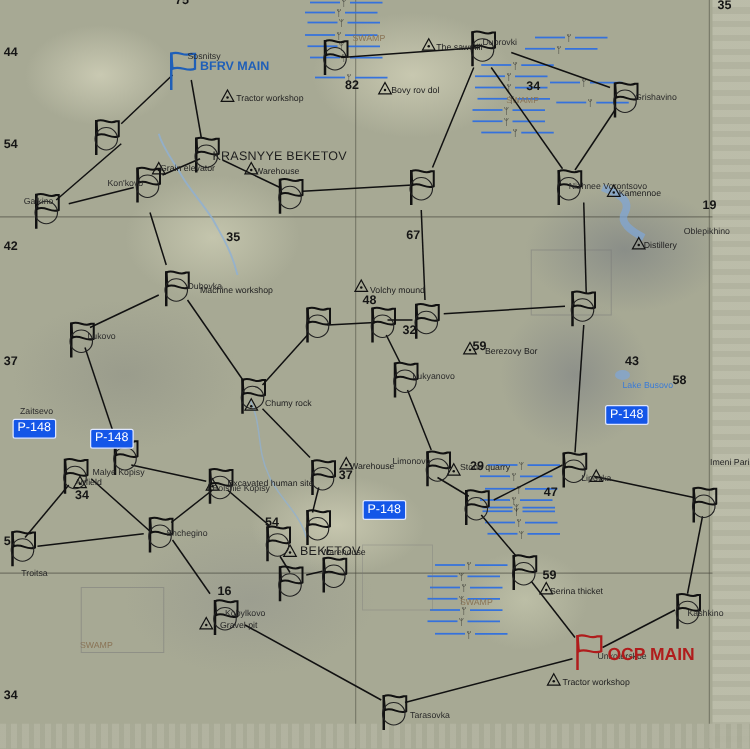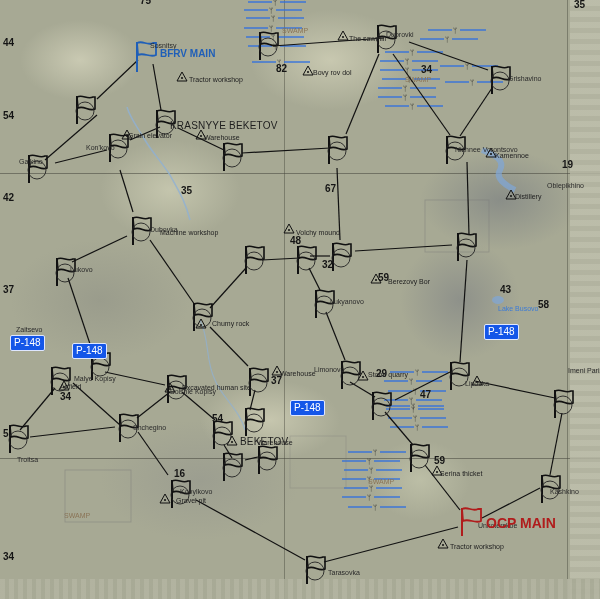--- a/index.html
+++ b/index.html
@@ -257,21 +257,21 @@
   <span class="lbl num" style="left:181px;top:186px">35</span>
   <span class="lbl num" style="left:325px;top:184px">67</span>
   <span class="lbl num" style="left:562px;top:160px">19</span>
   <span class="lbl num" style="left:290px;top:236px">48</span>
   <span class="lbl num" style="left:322px;top:260px">32</span>
   <span class="lbl num" style="left:378px;top:273px">59</span>
   <span class="lbl num" style="left:500px;top:285px">43</span>
   <span class="lbl num" style="left:538px;top:300px">58</span>
   <span class="lbl num" style="left:376px;top:369px">29</span>
   <span class="lbl num" style="left:271px;top:376px">37</span>
-  <span class="lbl num" style="left:420px;top:390px">47</span>
+  <span class="lbl num" style="left:435px;top:390px">47</span>
   <span class="lbl num" style="left:60px;top:392px">34</span>
   <span class="lbl num" style="left:212px;top:414px">54</span>
   <span class="lbl num" style="left:174px;top:469px">16</span>
   <span class="lbl num" style="left:434px;top:456px">59</span>
   <span class="lbl num" style="left:3px;top:429px">5</span>
 
   <span class="lbl town" style="left:86px;top:144px">Kon'kovo</span>
   <span class="lbl town" style="left:19px;top:158px">Galkino</span>
   <span class="lbl town" style="left:150px;top:226px">Dubovka</span>
   <span class="lbl town" style="left:70px;top:266px">Lukovo</span>

